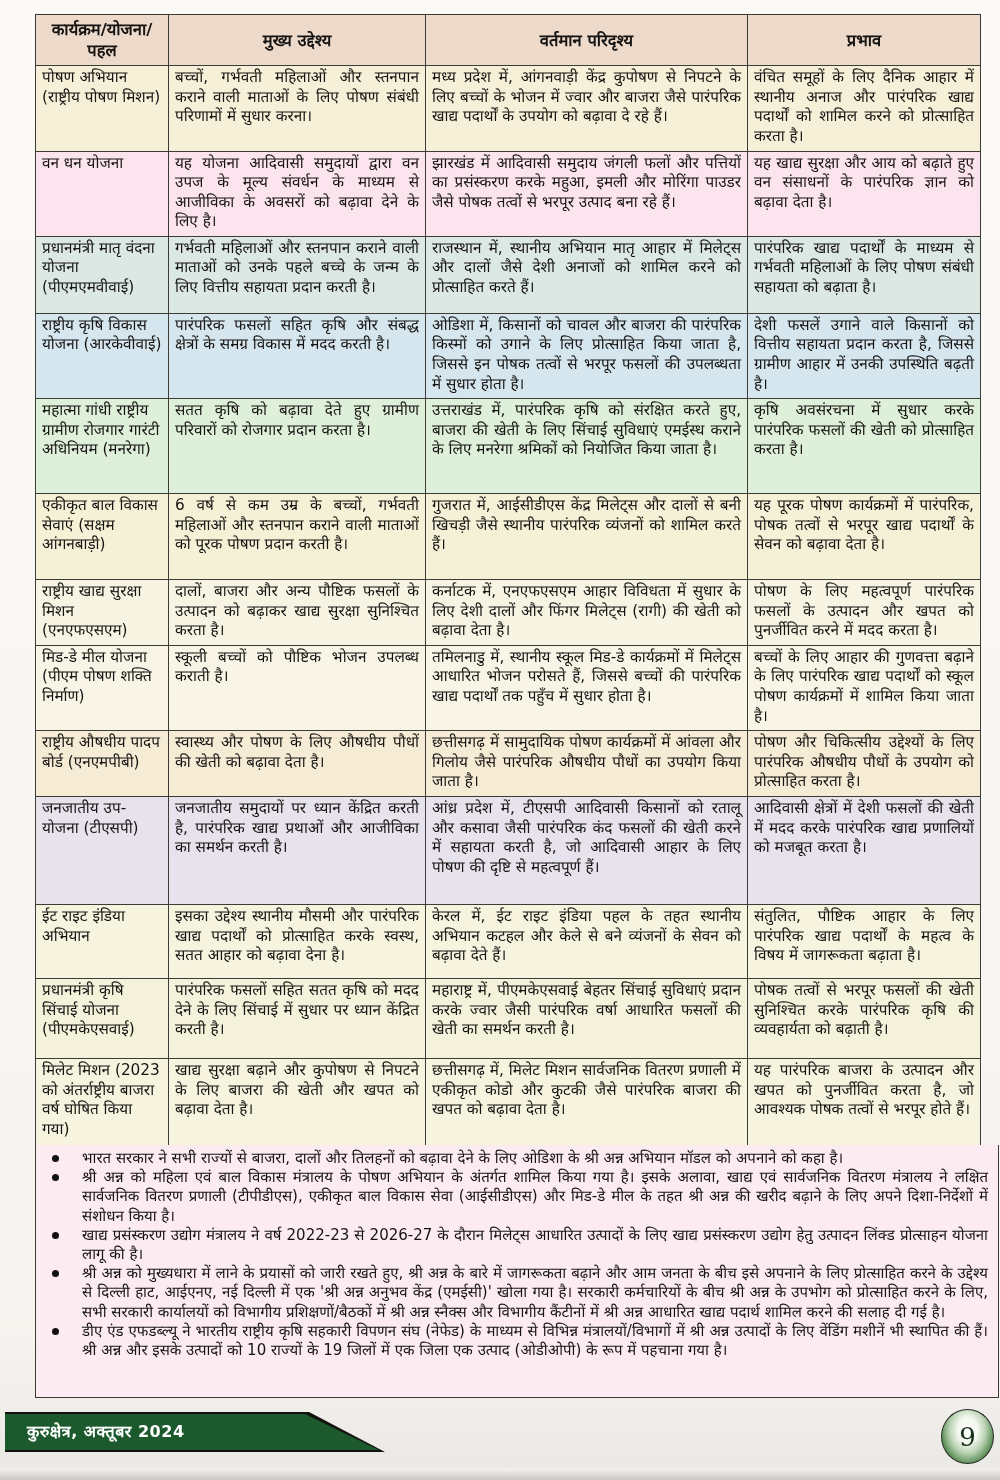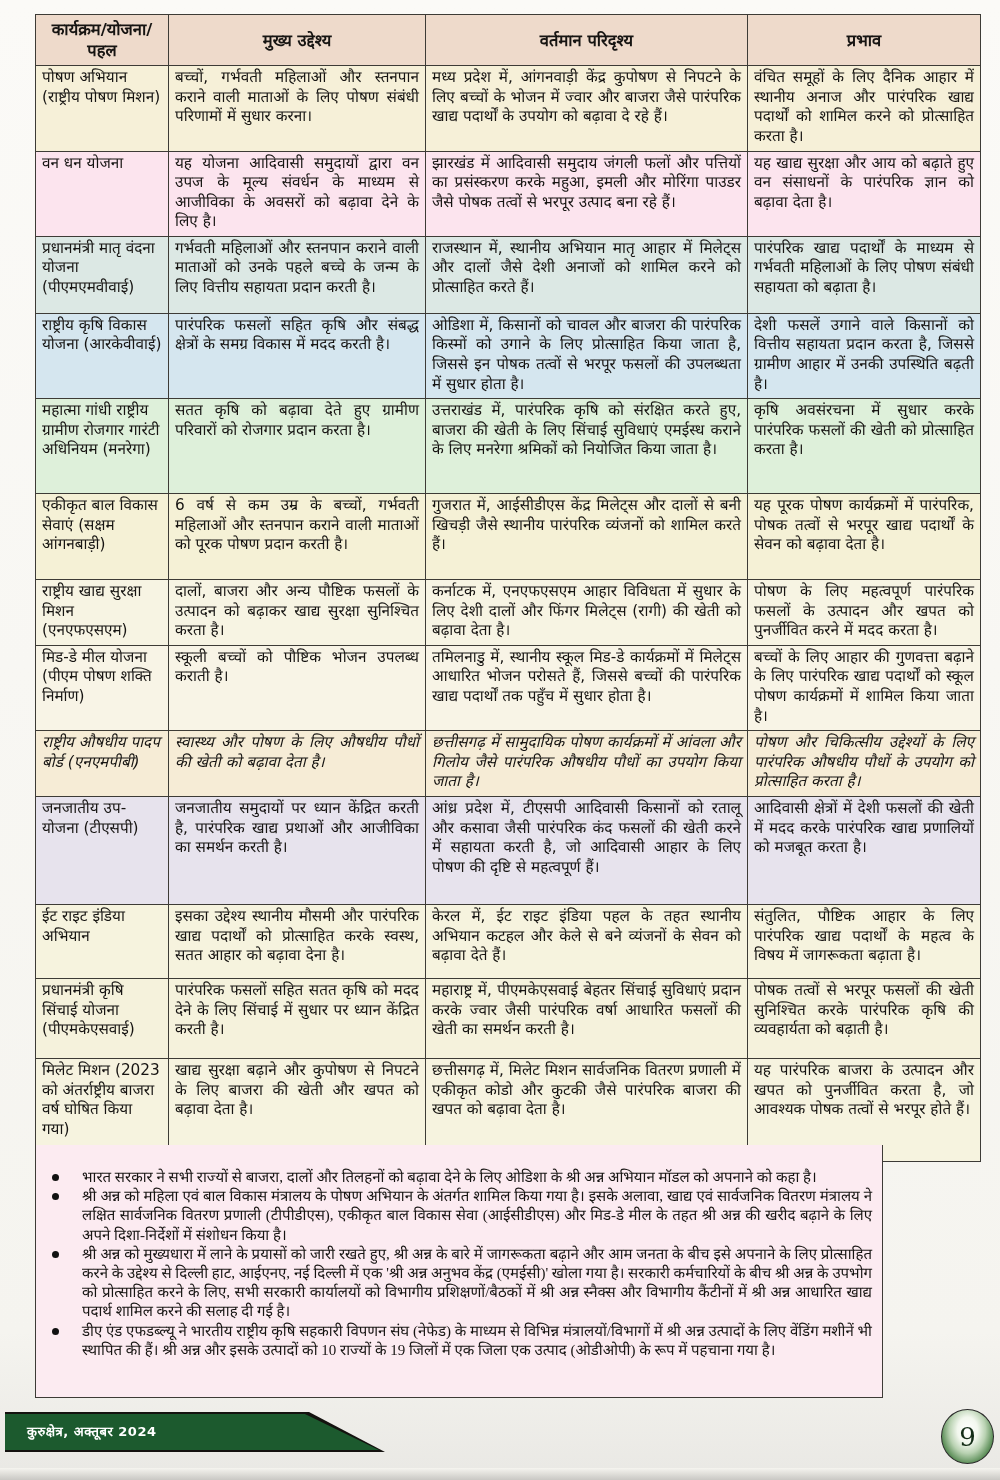--- a/index.html
+++ b/index.html
@@ -32,47 +32,46 @@
   .scheme-table td.c-scheme { text-align:left; }
   tr.hrow  { height:46px;margin-top:24px; }
   tr.r0  { height:85px; }  tr.r1  { height:84px; }  tr.r2  { height:77px; }
   tr.r3  { height:84px; }  tr.r4  { height:95px; }  tr.r5  { height:86px; }
   tr.r6  { height:64px; }  tr.r7  { height:85px; }  tr.r8  { height:60px; }
   tr.r9  { height:108px;border-radius:21px; } tr.r10 { height:74px;margin-left:24px; }  tr.r11 { height:80px; }
   tr.r12 { height:103px; }
 
   
   .notes-box {
-    position:absolute; left:35px; top:1145px; width:848px; height:253px;
+    position:absolute; left:35px; top:1145px; width:964px; height:253px;
     box-sizing:border-box;
     border:1.6px solid #3d3b36; border-top:none;
     overflow:hidden;
-    padding:23px 10px 4px 10px;
-    font-family:Liberation Serif, serif;
+    padding:4px 10px 4px 10px;
   }
   .notes-box ul { margin:0; padding:0; list-style:none; }
   .notes-box li {
     position:relative; padding-left:36px;
     font-size:15px; line-height:19.2px; text-align:justify;
   }
   .notes-box li .dot {
     position:absolute; left:6px; top:6px;
     width:7px; height:7px; border-radius:50%; background:#111;
   }
 
   
   .banner-outline {
     position:absolute; left:5px; top:1412px; width:380px; height:40px;
     clip-path:polygon(0 0, 80% 0, 100% 100%, 0 100%);
     background:#14120f;
   }
   .banner {
     position:absolute; left:0; top:2px; width:374px; height:36px;
     clip-path:polygon(0 0, 80.2% 0, 100% 100%, 0 100%);
-    color:#ffffff; font-weight:bold; font-size:13px; line-height:36px;
+    color:#ffffff; font-weight:bold; font-size:16px; line-height:36px;
     padding-left:22px; box-sizing:border-box; letter-spacing:0.5px;
   }
   .page-badge {
     position:absolute; left:941px; top:1409px; width:53px; height:55px;
     border-radius:50%;
     border:1.5px solid #2a2a2a;
     background:radial-gradient(ellipse at 50% 38%, #ffffff 0%, #f2f7ee 28%, #b9d2b2 50%, #5d8f59 72%, #153d1c 100%);
     box-sizing:border-box;
     display:flex; align-items:center; justify-content:center;
     font-family:"DejaVu Serif","Liberation Serif",serif;
@@ -144,21 +143,21 @@
       <td>दालों, बाजरा और अन्य पौष्टिक फसलों के उत्पादन को बढ़ाकर खाद्य सुरक्षा सुनिश्चित करता है।</td>
       <td>कर्नाटक में, एनएफएसएम आहार विविधता में सुधार के लिए देशी दालों और फिंगर मिलेट्स (रागी) की खेती को बढ़ावा देता है।</td>
       <td>पोषण के लिए महत्वपूर्ण पारंपरिक फसलों के उत्पादन और खपत को पुनर्जीवित करने में मदद करता है।</td>
     </tr>
     <tr class="r7" style="background-color: rgb(248, 244, 230);">
       <td class="c-scheme">मिड-डे मील योजना (पीएम पोषण शक्ति निर्माण)</td>
       <td>स्कूली बच्चों को पौष्टिक भोजन उपलब्ध कराती है।</td>
       <td>तमिलनाडु में, स्थानीय स्कूल मिड-डे कार्यक्रमों में मिलेट्स आधारित भोजन परोसते हैं, जिससे बच्चों की पारंपरिक खाद्य पदार्थों तक पहुँच में सुधार होता है।</td>
       <td>बच्चों के लिए आहार की गुणवत्ता बढ़ाने के लिए पारंपरिक खाद्य पदार्थों को स्कूल पोषण कार्यक्रमों में शामिल किया जाता है।</td>
     </tr>
-    <tr class="r8" style="background-color: rgb(246, 236, 214); font-style: italic;">
+    <tr class="r8" style="background-color: rgb(246, 236, 214);">
       <td class="c-scheme">राष्ट्रीय औषधीय पादप बोर्ड (एनएमपीबी)</td>
       <td>स्वास्थ्य और पोषण के लिए औषधीय पौधों की खेती को बढ़ावा देता है।</td>
       <td>छत्तीसगढ़ में सामुदायिक पोषण कार्यक्रमों में आंवला और गिलोय जैसे पारंपरिक औषधीय पौधों का उपयोग किया जाता है।</td>
       <td>पोषण और चिकित्सीय उद्देश्यों के लिए पारंपरिक औषधीय पौधों के उपयोग को प्रोत्साहित करता है।</td>
     </tr>
     <tr class="r9" style="background-color: rgb(231, 227, 237);">
       <td class="c-scheme">जनजातीय उप-योजना (टीएसपी)</td>
       <td>जनजातीय समुदायों पर ध्यान केंद्रित करती है, पारंपरिक खाद्य प्रथाओं और आजीविका का समर्थन करती है।</td>
       <td>आंध्र प्रदेश में, टीएसपी आदिवासी किसानों को रतालू और कसावा जैसी पारंपरिक कंद फसलों की खेती करने में सहायता करती है, जो आदिवासी आहार के लिए पोषण की दृष्टि से महत्वपूर्ण हैं।</td>
       <td>आदिवासी क्षेत्रों में देशी फसलों की खेती में मदद करके पारंपरिक खाद्य प्रणालियों को मजबूत करता है।</td>
@@ -181,20 +180,21 @@
       <td>छत्तीसगढ़ में, मिलेट मिशन सार्वजनिक वितरण प्रणाली में एकीकृत कोडो और कुटकी जैसे पारंपरिक बाजरा की खपत को बढ़ावा देता है।</td>
       <td>यह पारंपरिक बाजरा के उत्पादन और खपत को पुनर्जीवित करता है, जो आवश्यक पोषक तत्वों से भरपूर होते हैं।</td>
     </tr>
   </tbody>
     </table>
 
   <div class="notes-box" style="background-color: rgb(252, 235, 241);">
     <ul>
       <li><span class="dot"></span><span>भारत सरकार ने सभी राज्यों से बाजरा, दालों और तिलहनों को बढ़ावा देने के लिए ओडिशा के श्री अन्न अभियान मॉडल को अपनाने को कहा है।</span></li>
       <li><span class="dot"></span><span>श्री अन्न को महिला एवं बाल विकास मंत्रालय के पोषण अभियान के अंतर्गत शामिल किया गया है। इसके अलावा, खाद्य एवं सार्वजनिक वितरण मंत्रालय ने लक्षित सार्वजनिक वितरण प्रणाली (टीपीडीएस), एकीकृत बाल विकास सेवा (आईसीडीएस) और मिड-डे मील के तहत श्री अन्न की खरीद बढ़ाने के लिए अपने दिशा-निर्देशों में संशोधन किया है।</span></li>
+      <li><span class="dot"></span><span>खाद्य प्रसंस्करण उद्योग मंत्रालय ने वर्ष 2022-23 से 2026-27 के दौरान मिलेट्स आधारित उत्पादों के लिए खाद्य प्रसंस्करण उद्योग हेतु उत्पादन लिंक्ड प्रोत्साहन योजना लागू की है।</span></li>
       <li><span class="dot"></span><span>श्री अन्न को मुख्यधारा में लाने के प्रयासों को जारी रखते हुए, श्री अन्न के बारे में जागरूकता बढ़ाने और आम जनता के बीच इसे अपनाने के लिए प्रोत्साहित करने के उद्देश्य से दिल्ली हाट, आईएनए, नई दिल्ली में एक 'श्री अन्न अनुभव केंद्र (एमईसी)' खोला गया है। सरकारी कर्मचारियों के बीच श्री अन्न के उपभोग को प्रोत्साहित करने के लिए, सभी सरकारी कार्यालयों को विभागीय प्रशिक्षणों/बैठकों में श्री अन्न स्नैक्स और विभागीय कैंटीनों में श्री अन्न आधारित खाद्य पदार्थ शामिल करने की सलाह दी गई है।</span></li>
       <li><span class="dot"></span><span>डीए एंड एफडब्ल्यू ने भारतीय राष्ट्रीय कृषि सहकारी विपणन संघ (नेफेड) के माध्यम से विभिन्न मंत्रालयों/विभागों में श्री अन्न उत्पादों के लिए वेंडिंग मशीनें भी स्थापित की हैं। श्री अन्न और इसके उत्पादों को 10 राज्यों के 19 जिलों में एक जिला एक उत्पाद (ओडीओपी) के रूप में पहचाना गया है।</span></li>
     </ul>
   </div>
 
   <div class="banner-outline">
     <div class="banner" style="background-color: rgb(28, 90, 46);">कुरुक्षेत्र, अक्तूबर 2024</div>
   </div>
 
   <div class="page-badge">

